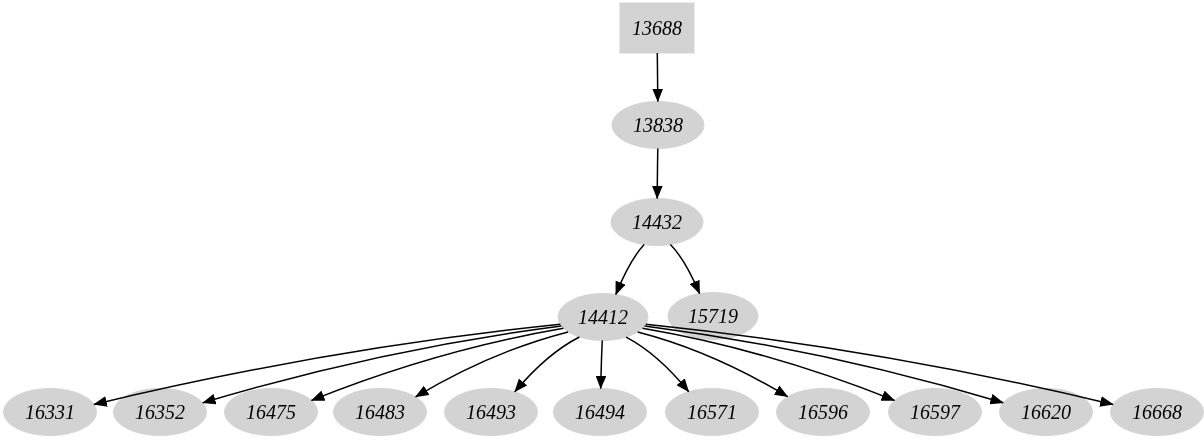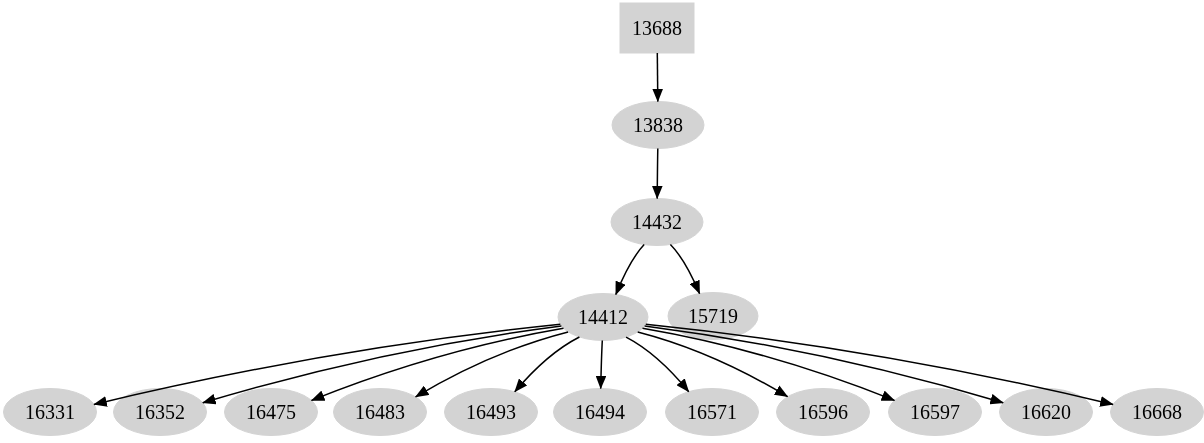--- a/index.html
+++ b/index.html
@@ -6,20 +6,21 @@
     margin: 0;
     padding: 0;
     background: #ffffff;
   }
   .canvas {
     width: 1204px;
     height: 443px;
     position: relative;
     background: #ffffff;
     overflow: hidden;
+    font-style: italic;
   }
   svg {
     display: block;
     width: 1204px;
     height: 443px;
   }
   .node-label {
     font-family: "Liberation Serif", "DejaVu Serif", serif;
     user-select: none;
   }

